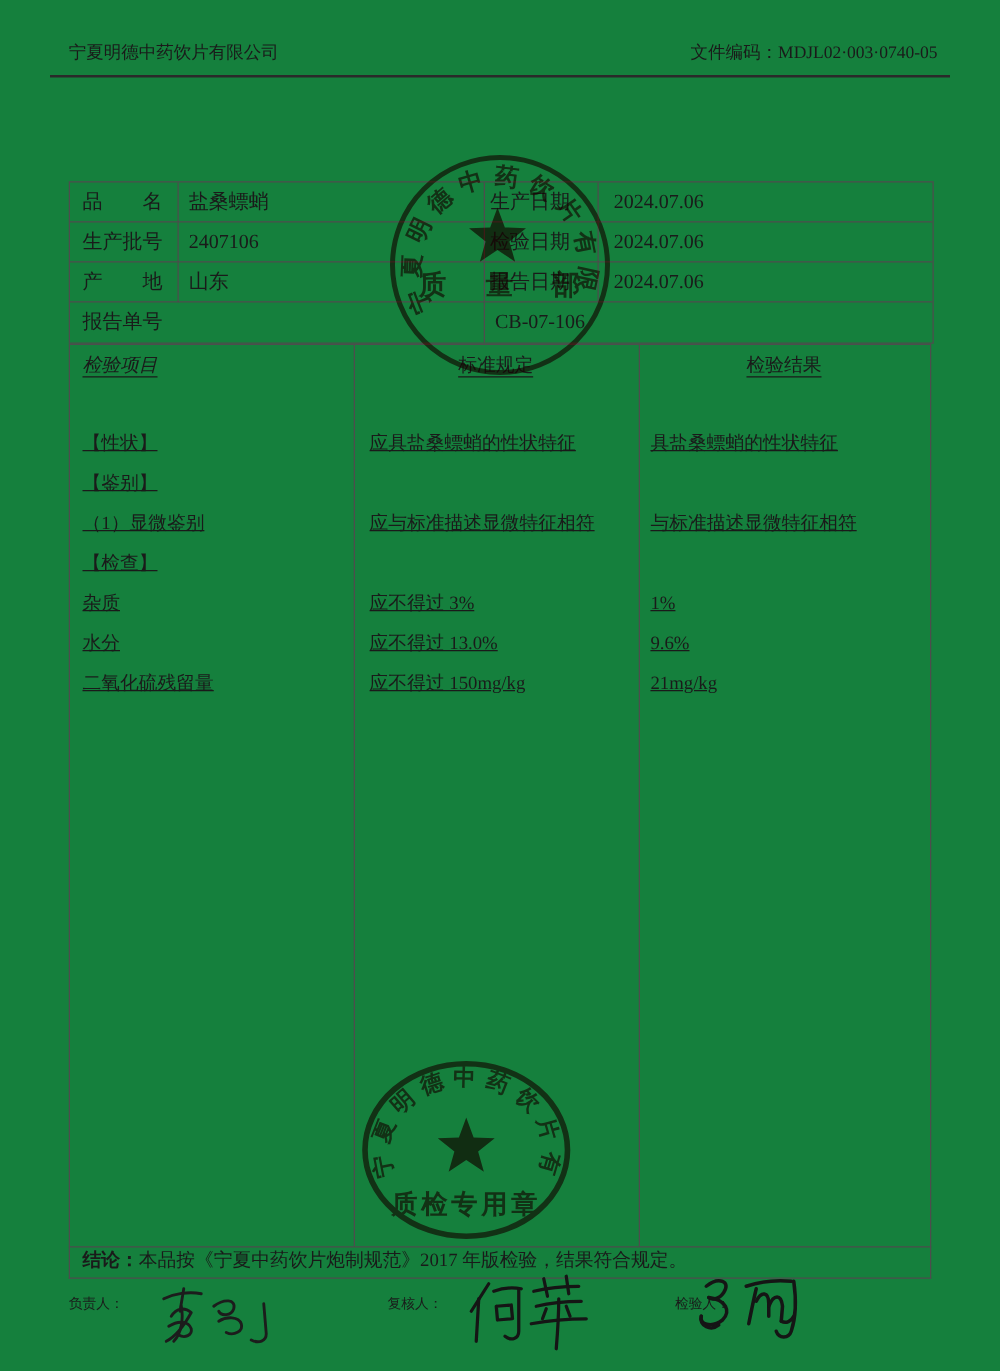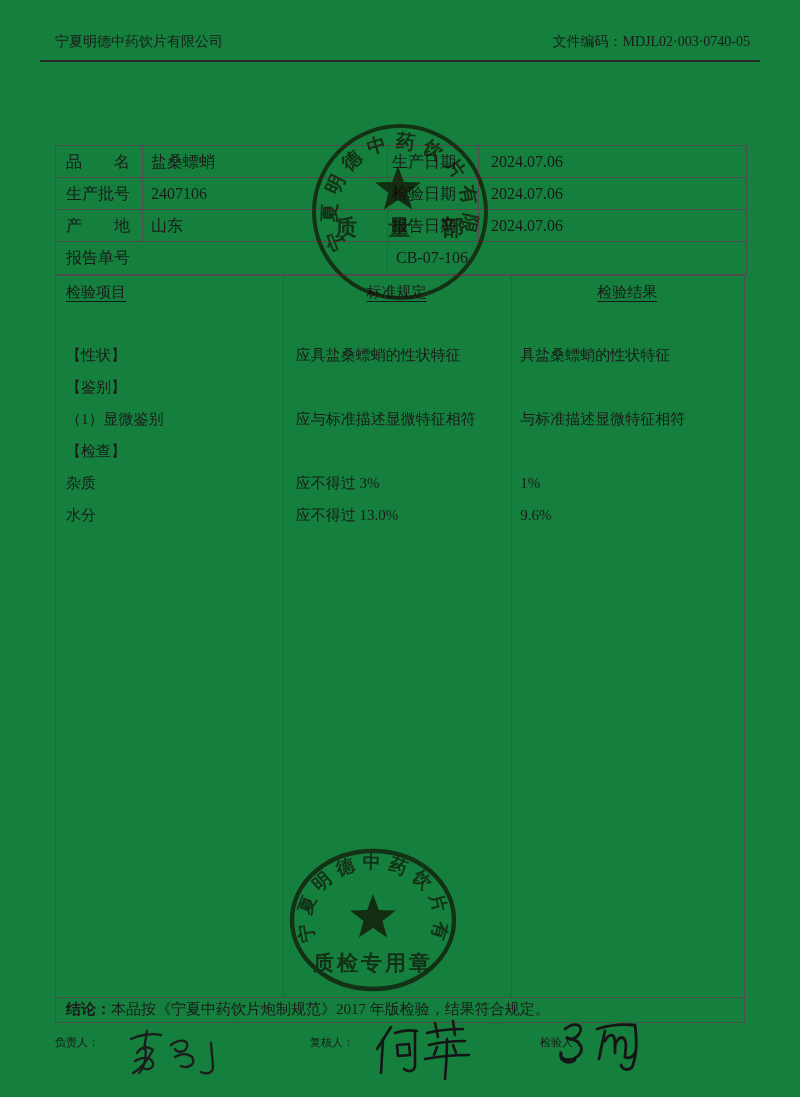--- a/index.html
+++ b/index.html
@@ -27,29 +27,29 @@
   .cell.val{padding-left:8px;}
   .cell.dlbl{padding-left:4px;}
   .cell.dval{padding-left:12px;}
   .cell.span-l{grid-column:1/3;}
   .cell.span-r{grid-column:3/5;}
   
   .results{position:absolute;left:55px;top:275px;width:690px;height:723px;
     border:1px solid #4d4d4d;box-sizing:border-box;font-size:15px;}
   .vline{position:absolute;top:0;bottom:0;width:1px;background:#4d4d4d;}
   .res-head{display:flex;padding-top:7px;height:30px;}
-  .res-head .h1{width:227px;padding-left:10px;box-sizing:border-box;}
+  .res-head .h1{width:227px;padding-left:10px;box-sizing:border-box;font-style:italic;}
   .res-head .h2{width:228px;text-align:center;}
   .res-head .h3{width:234px;text-align:center;}
   .uhead{text-decoration:underline;text-underline-offset:4px;}
   .res-row{display:flex;height:32px;line-height:32px;}
   .res-row .c1{width:227px;padding-left:10px;box-sizing:border-box;white-space:nowrap;}
   .res-row .c2{width:228px;padding-left:13px;box-sizing:border-box;white-space:nowrap;}
   .res-row .c3{width:234px;padding-left:10px;box-sizing:border-box;white-space:nowrap;}
-  .res-body{margin-top:26px;}
+  .res-body{margin-top:26px;text-decoration:underline;}
   
   .conclusion{position:absolute;left:55px;top:997px;width:690px;height:26px;
     border:1px solid #4d4d4d;border-top:none;box-sizing:border-box;
     line-height:24px;font-size:15px;padding-left:10px;white-space:nowrap;}
   .conclusion b{font-weight:700;}
   
   .signs{position:absolute;left:55px;top:1029px;width:690px;height:60px;font-size:11px;}
   .sig-label{position:absolute;top:6px;white-space:nowrap;}
   .sig-svg{position:absolute;}
   
@@ -120,20 +120,25 @@
       </div>
       <div class="res-row">
         <div class="c1">杂质</div>
         <div class="c2">应不得过 3%</div>
         <div class="c3">1%</div>
       </div>
       <div class="res-row">
         <div class="c1">水分</div>
         <div class="c2">应不得过 13.0%</div>
         <div class="c3">9.6%</div>
+      </div>
+      <div class="res-row">
+        <div class="c1">二氧化硫残留量</div>
+        <div class="c2">应不得过 150mg/kg</div>
+        <div class="c3">21mg/kg</div>
       </div>
     </div>
   </div>
 
   <div class="conclusion">
     <b>结论：</b><span>本品按《宁夏中药饮片炮制规范》2017 年版检验，结果符合规定。</span>
   </div>
 
   <div class="signs">
     <span class="sig-label" style="left:0">负责人：</span>

